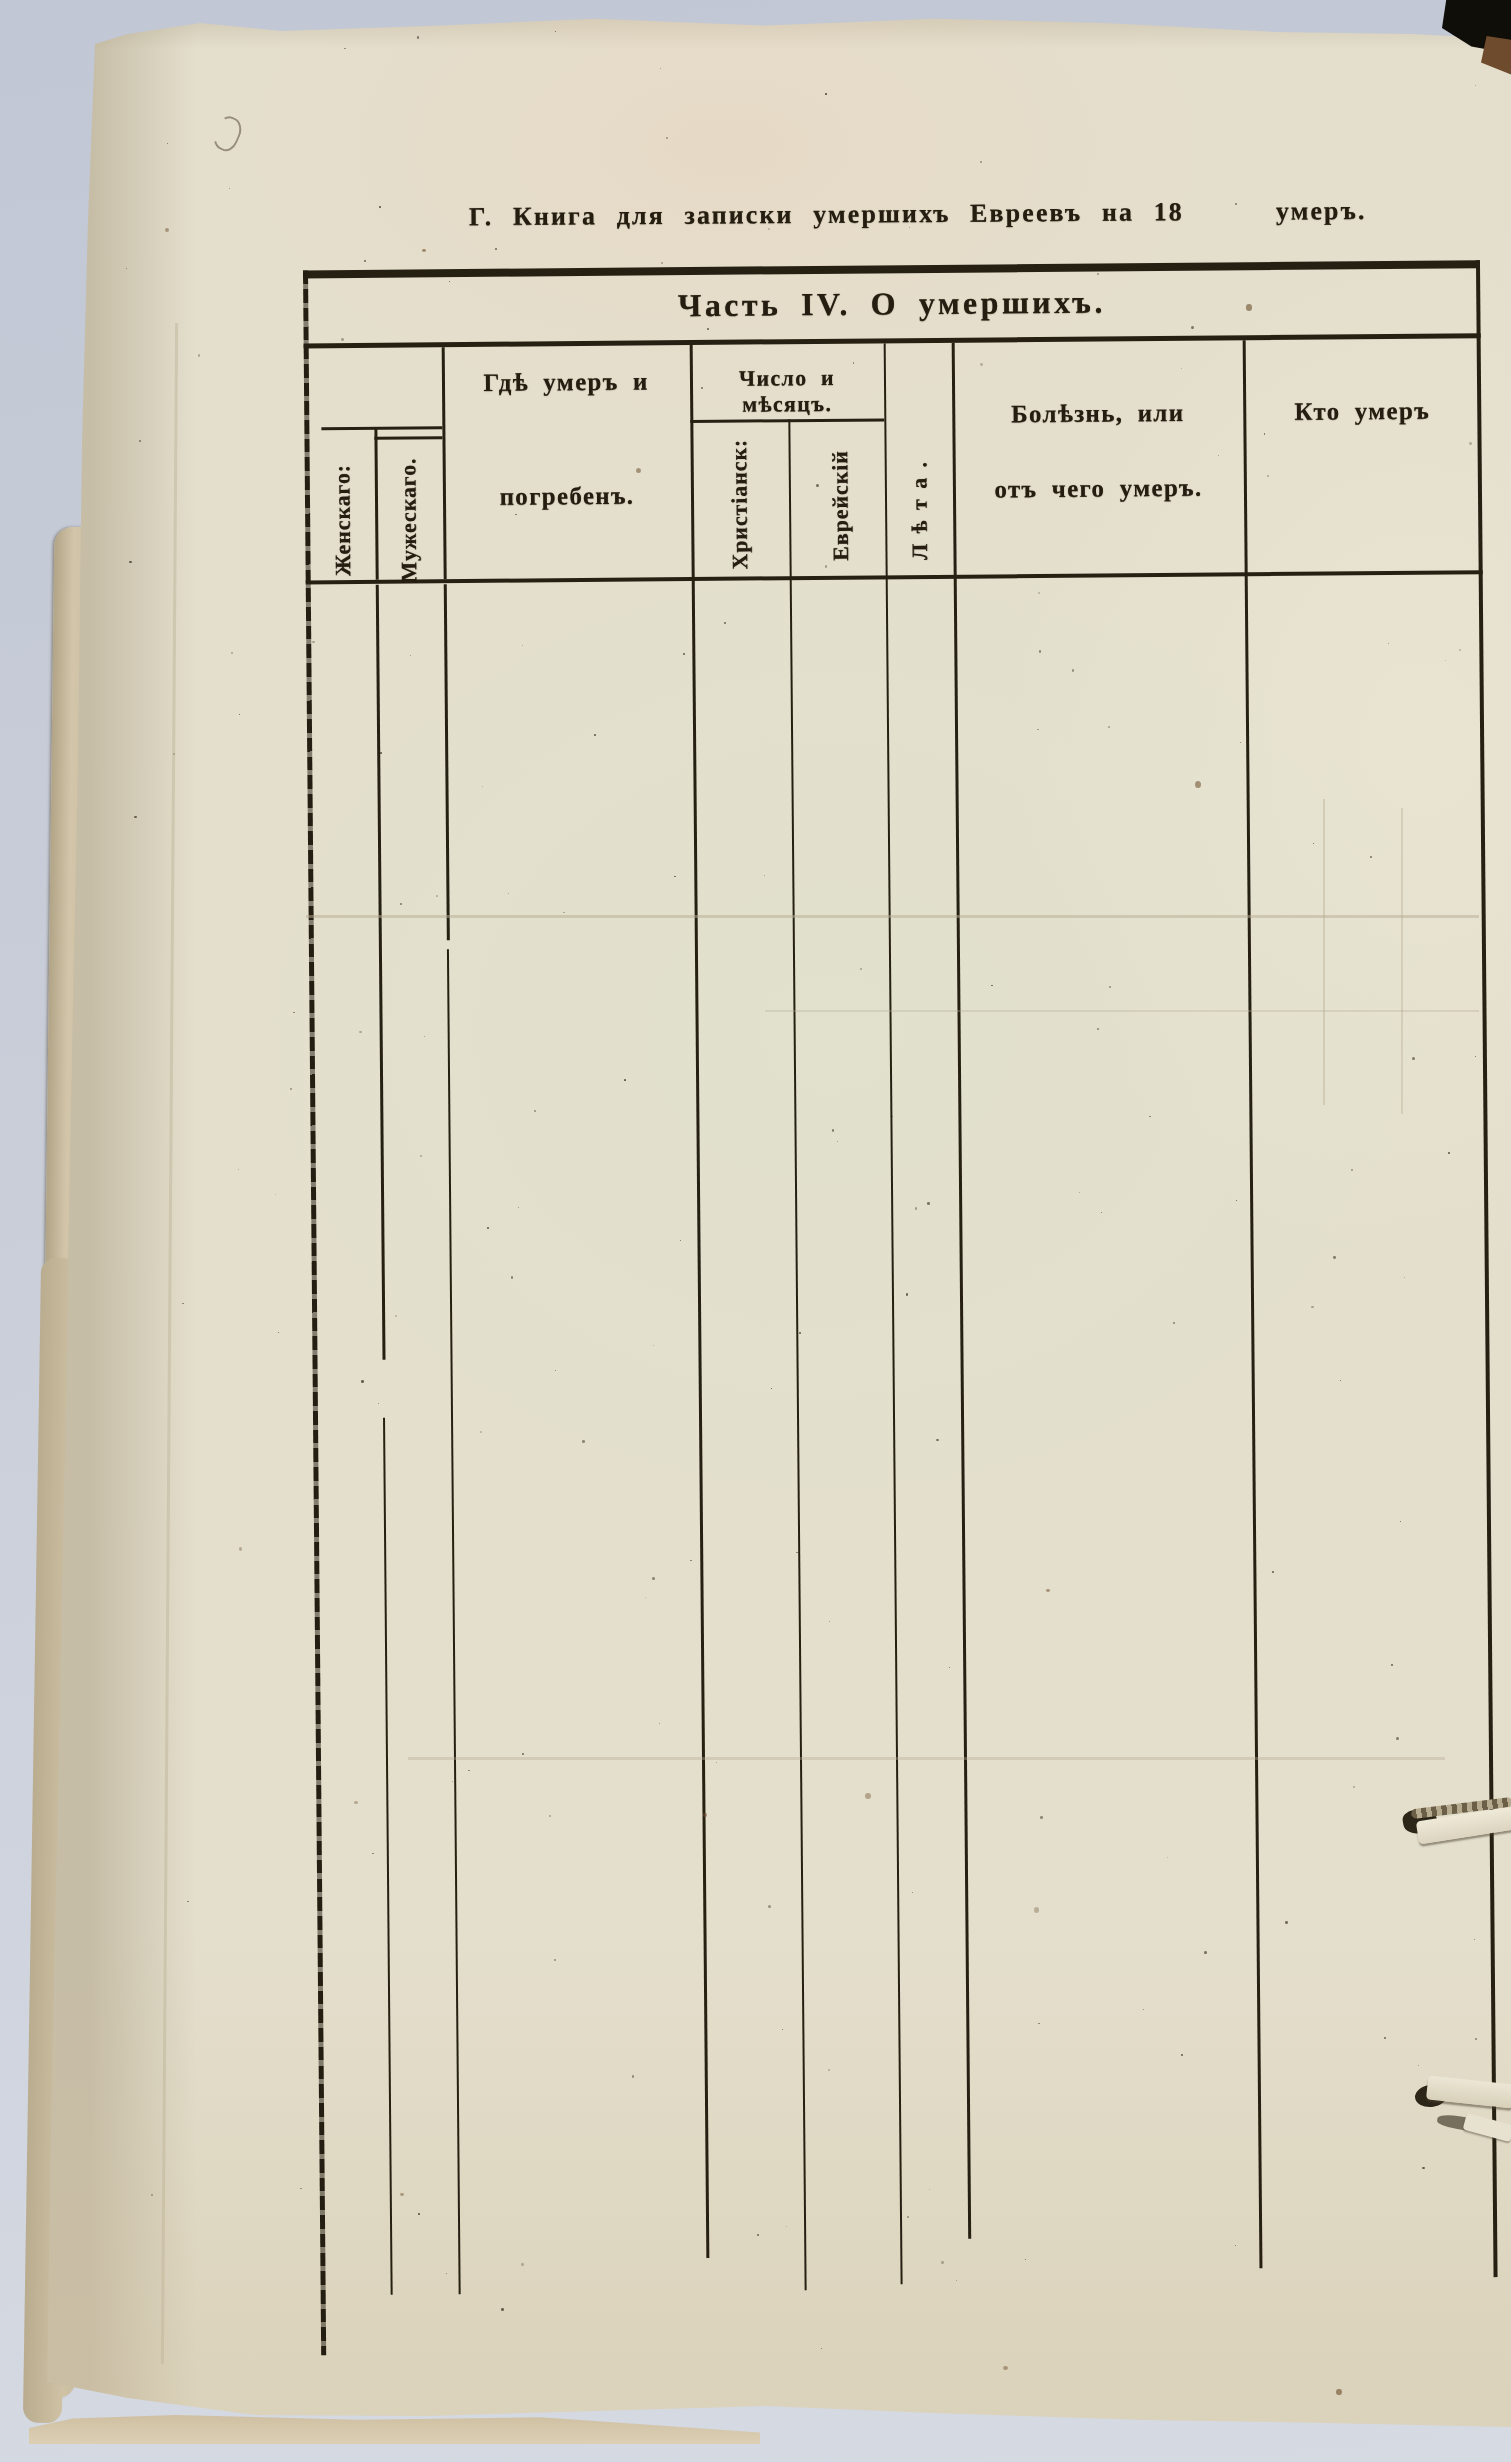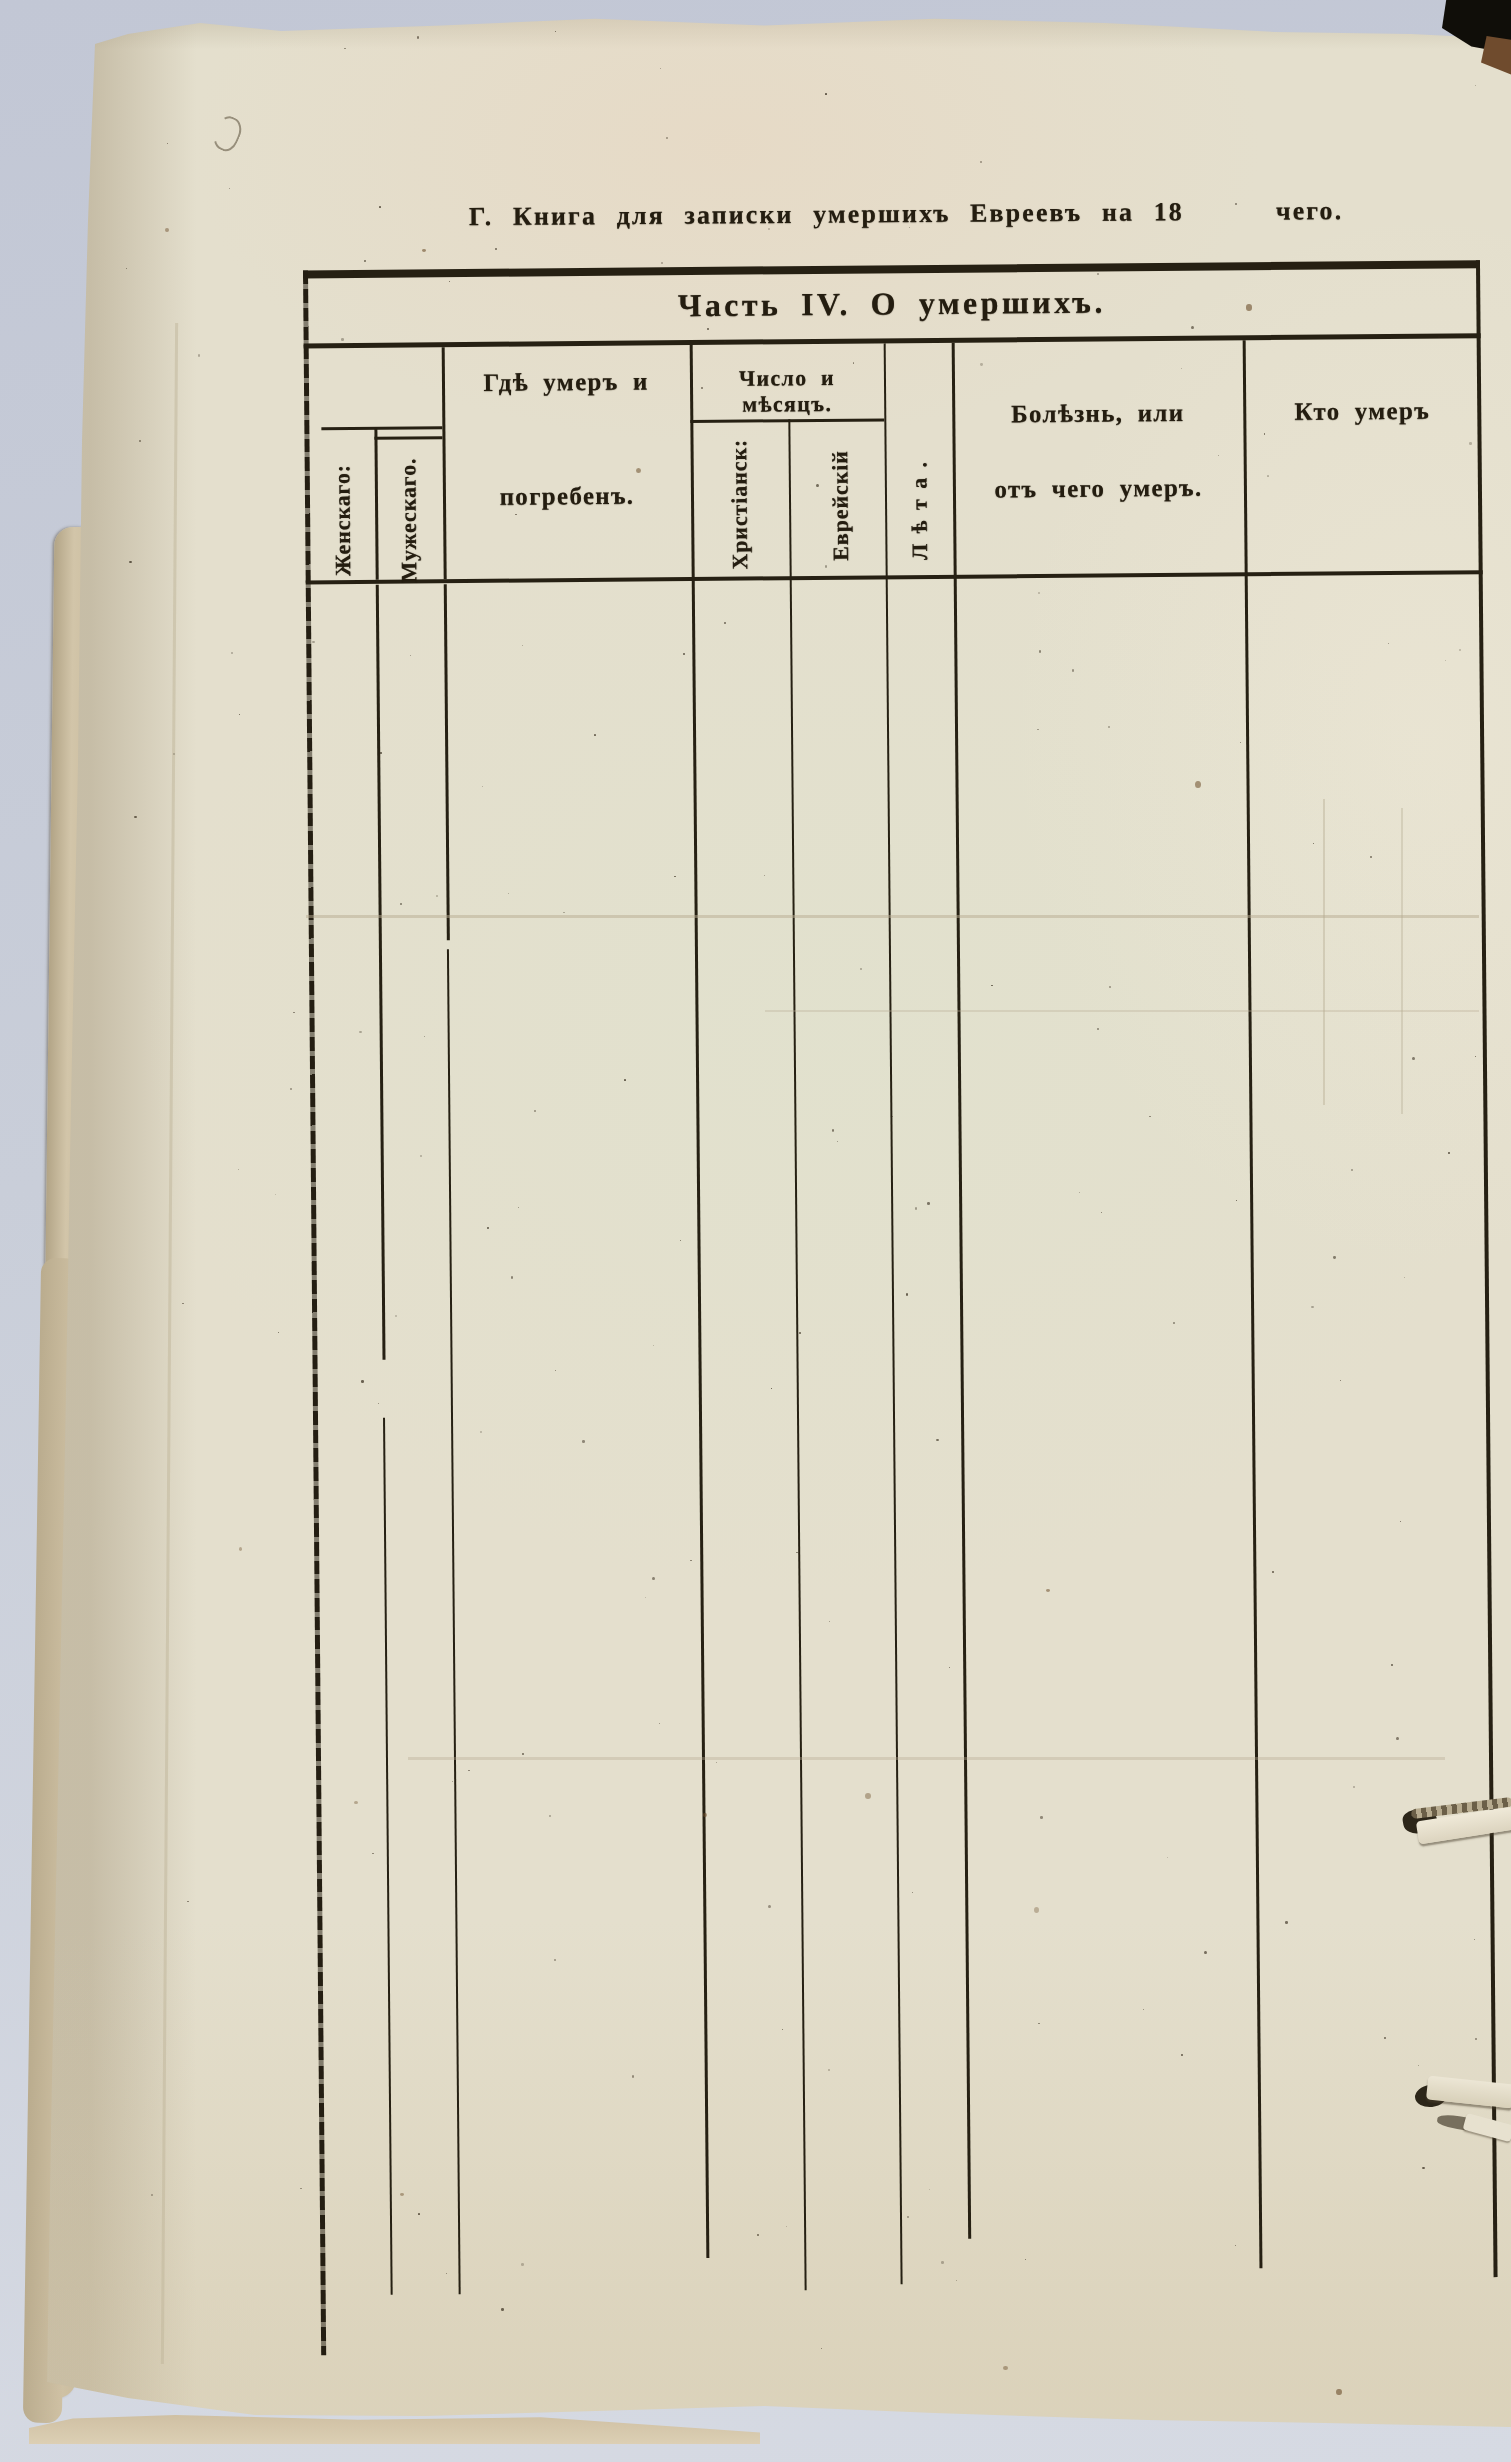--- a/index.html
+++ b/index.html
@@ -88,21 +88,21 @@
   <div class="under2"></div>
   <div class="underbottom"></div>
 
   <div class="paper">
     <div class="tint"></div>
     <div class="leftcrease"></div>
 
     <div class="title-row ink">
       <span>Г. Книга для записки умершихъ Евреевъ на 18</span>
       <span class="title-gap"></span>
-      <span>чего.</span>
+      <span>умеръ.</span>
     </div>
 
     <div class="table">
       <div id="lines">
           <div class="hl" style="left: 0px; top: 0px; width: 1177px; height: 7.7px;"></div>
           <div class="hl" style="left: 0px; top: 73px; width: 1177px; height: 5.1px;"></div>
           <div class="hl" style="left: 0px; top: 310px; width: 1177px; height: 4.3px;"></div>
           <div class="hl" style="left: 386px; top: 153px; width: 194px; height: 3.4px;"></div>
           <div class="hl" style="left: 17px; top: 157px; width: 121px; height: 2.6px;"></div>
           <div class="hl" style="left: 70px; top: 167px; width: 68px; height: 2.6px;"></div>

